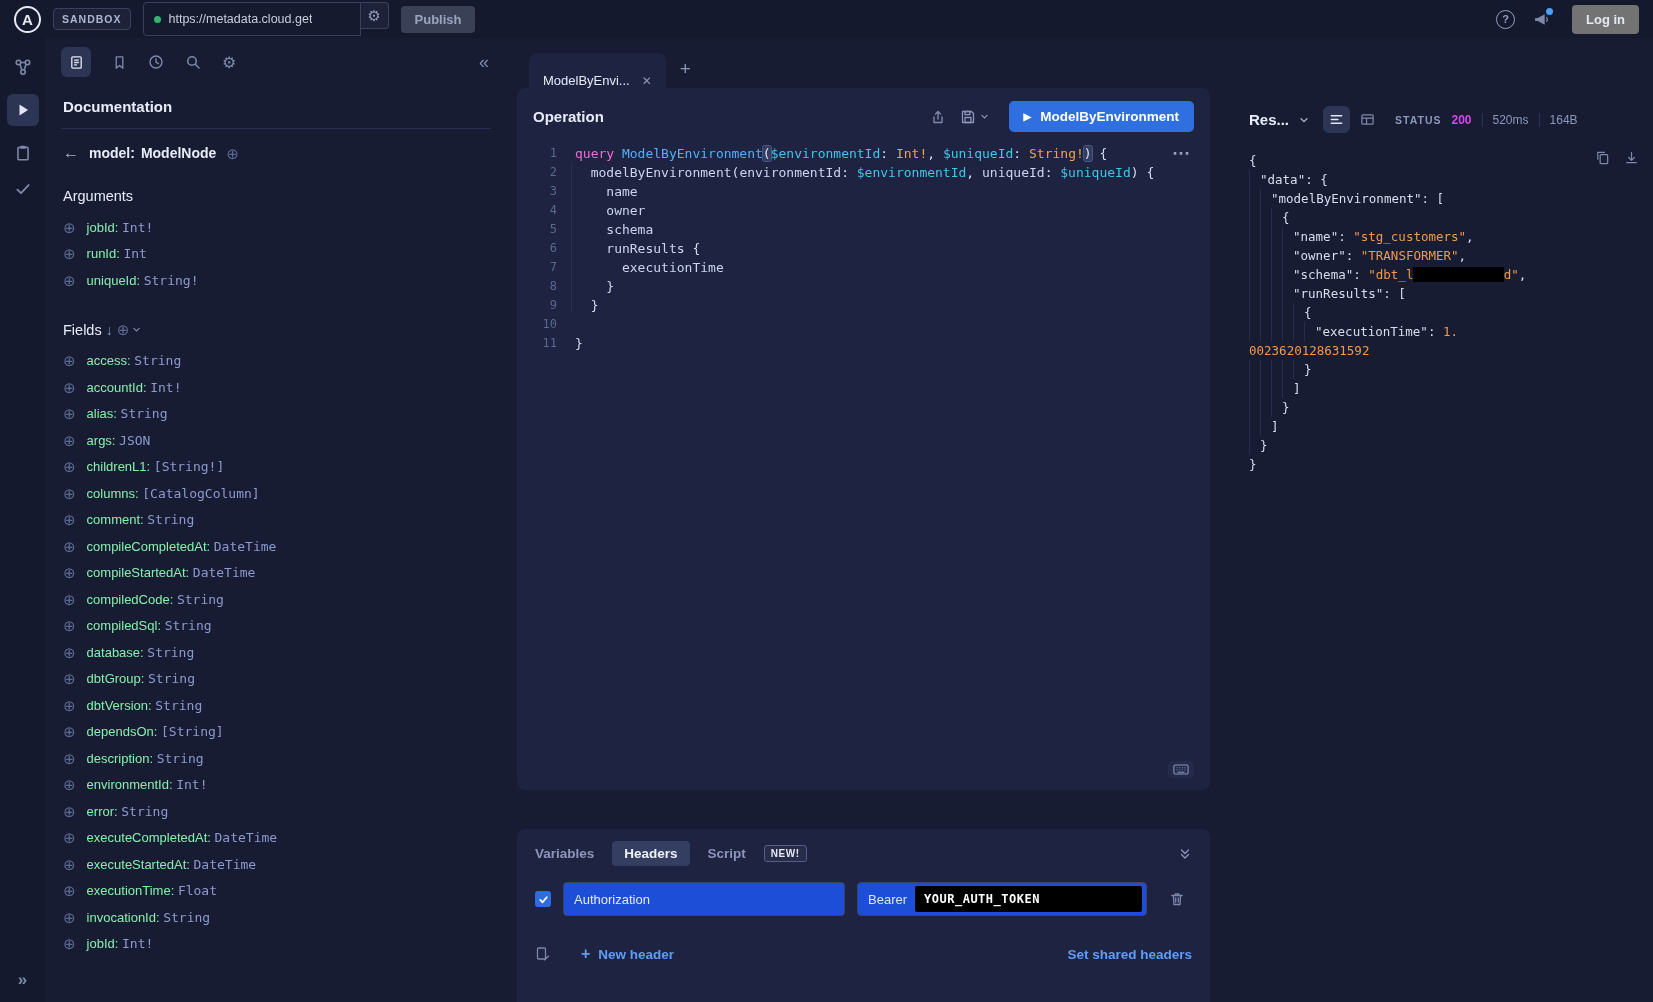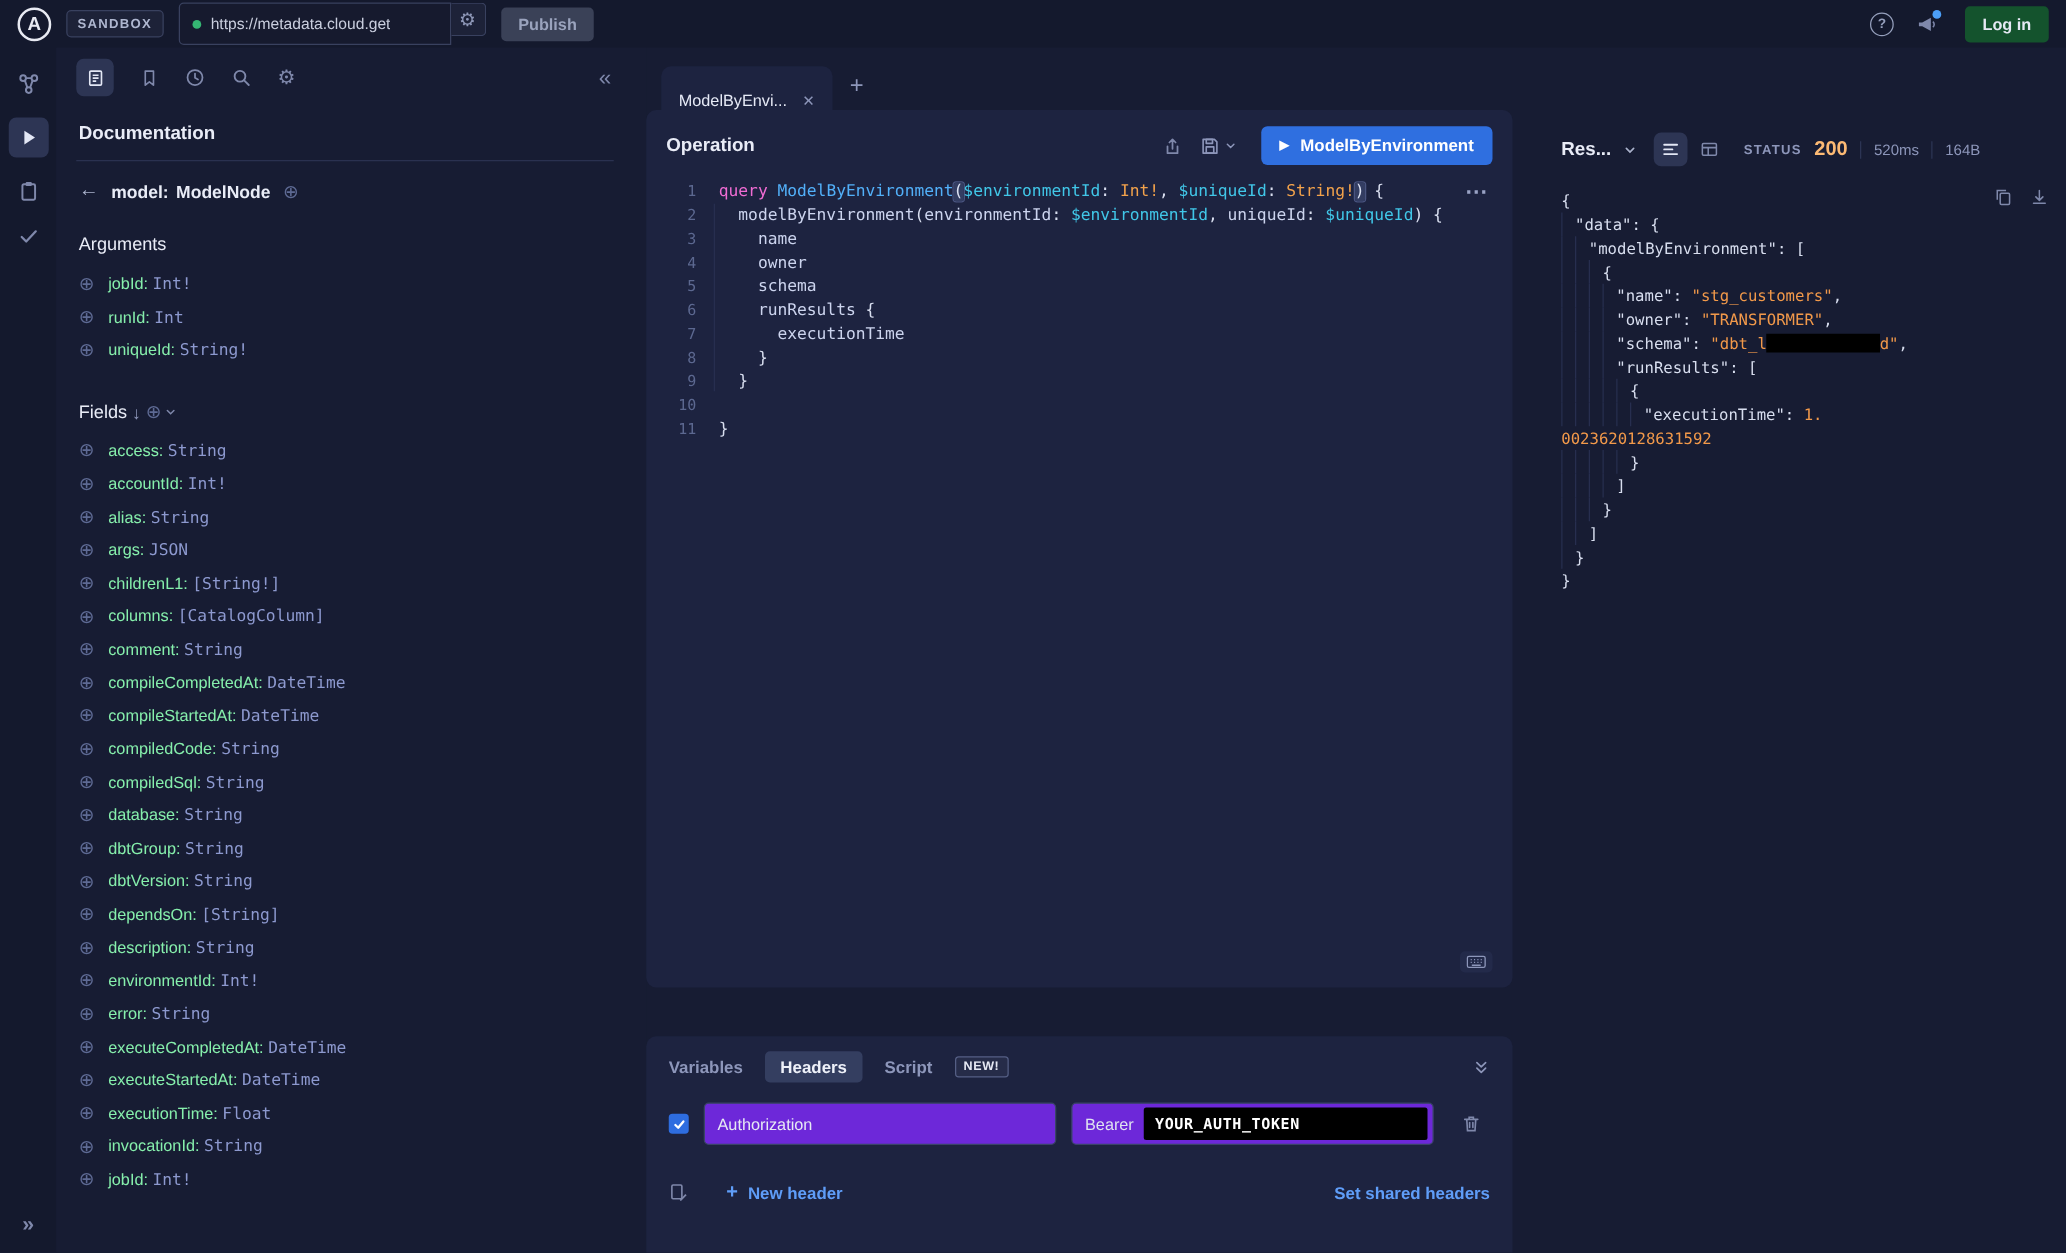--- a/index.html
+++ b/index.html
@@ -24,21 +24,21 @@
   .url-group { display:flex; align-items:stretch; }
   .url-box { display:flex; align-items:center; gap:8px; border:1px solid #39415f; background:#161a2e; border-radius:4px 0 0 4px; height:27px; padding:16px 10px; min-width:218px; }
   .green-dot { width:7px; height:7px; border-radius:50%; background:#35b573; flex:none; }
   .url-text { color:#c9cede; font-size:12.5px; white-space:nowrap; overflow:hidden; }
   .url-gear { border:1px solid #39415f; border-left:none; background:#1d2238; border-radius:0 4px 4px 0; width:28px; height:27px; display:flex; align-items:center; justify-content:center; color:#8f98b8; font-size:15px; cursor:pointer; }
   .publish-btn { background:#3a4157; color:#9aa3bd; border:none; border-radius:4px; padding:6px 14px; font-size:13px; font-weight:600; cursor:default; }
   .topbar-spacer { flex:1; }
   .help-circle { width:19px; height:19px; border-radius:50%; border:1.5px solid #96a0bd; color:#96a0bd; font-size:11px; font-weight:700; display:flex; align-items:center; justify-content:center; cursor:pointer; }
   .megaphone-wrap { position:relative; cursor:pointer; margin-left:6px; }
   .notif-dot { position:absolute; top:-3px; right:-3px; width:7px; height:7px; border-radius:50%; background:#4c9ff8; }
-  .login-btn { background:#14532d; color:#e6e9f4; border:none; border-radius:4px; padding:7px 14px; font-size:13px; font-weight:600; cursor:pointer; margin-left:10px; }
+  .login-btn { background:#737373; color:#e6e9f4; border:none; border-radius:4px; padding:7px 14px; font-size:13px; font-weight:600; cursor:pointer; margin-left:10px; }
 
   
   .rail { position:absolute; left:0; top:38px; bottom:0; width:45px; background:#14192d; display:flex; flex-direction:column; align-items:center; padding-top:20px; gap:18px; }
   .rail .iconbox { width:32px; height:32px; }
   .rail-bottom { position:absolute; bottom:12px; left:0; width:45px; display:flex; justify-content:center; color:#7f88ab; font-size:17px; font-weight:bold; cursor:pointer; }
 
   
   .docs { position:absolute; left:45px; top:38px; bottom:0; width:472px; background:#171c33; overflow:hidden; }
   .docs-toolbar { height:48px; display:flex; align-items:center; gap:21px; padding:0 28px 0 16px; }
   .docs-toolbar .collapse { margin-left:auto; color:#7f88ab; font-size:18px; cursor:pointer; }
@@ -83,38 +83,38 @@
 
   
   .reqcard { top:791px; height:206px; padding:12px 18px; }
   .req-tabs { display:flex; align-items:center; gap:18px; }
   .req-tab { color:#8d96ba; font-size:13.5px; font-weight:600; cursor:pointer; padding:5px 0; }
   .req-tab.active { background:#343e60; color:#eef1f9; border-radius:4px; padding:5px 12px; }
   .new-badge { border:1px solid #555f85; background:#262c49; color:#e6e9f4; font-size:10px; font-weight:700; letter-spacing:.5px; padding:2px 6px; border-radius:3px; }
   .req-collapse { margin-left:auto; color:#8d96ba; cursor:pointer; }
   .hdr-row { display:flex; align-items:center; gap:12px; margin-top:16px; }
   .checkbox { width:16px; height:16px; background:#2e6de0; border-radius:3px; display:flex; align-items:center; justify-content:center; cursor:pointer; flex:none; }
-  .txt-input { height:34px; background:#6d28d9; border:1px solid #3a4468; border-radius:4px; color:#e6e9f4; font-size:13px; padding:4px 10px; display:flex; align-items:center; }
+  .txt-input { height:34px; background:#1d4ed8; border:1px solid #3a4468; border-radius:4px; color:#e6e9f4; font-size:13px; padding:4px 10px; display:flex; align-items:center; }
   .hdr-name { width:282px; }
   .hdr-value { width:290px; gap:8px; padding-right:4px; }
   .bearer-label { color:#dfe3f0; flex:none; }
   .token-chip { background:#000; color:#fff; font-family:"DejaVu Sans Mono", monospace; font-size:12px; font-weight:700; letter-spacing:.5px; flex:1; height:26px; display:flex; align-items:center; padding:0 9px; border-radius:2px; }
   .trash { margin-left:10px; }
   .req-foot { display:flex; align-items:center; margin-top:30px; gap:14px; }
   .new-header-btn { display:flex; align-items:center; gap:8px; color:#5f9df8; font-size:13.5px; font-weight:600; cursor:pointer; margin-left:16px; }
   .plus-sign { font-size:16px; line-height:1; }
   .shared-link { margin-left:auto; color:#5f9df8; font-size:13.5px; font-weight:600; cursor:pointer;text-align:center; }
 
   
   .resp { position:absolute; left:1237px; top:38px; right:0; bottom:0; padding:68px 10px 0 12px; }
   .resp-head { display:flex; align-items:center; gap:10px; }
   .resp-title { font-size:15px; font-weight:700; color:#e9ecf7; }
   .resp-head .iconbox { width:27px; height:27px; margin-left:4px; }
   .status-label { color:#8d96ba; font-size:10.5px; font-weight:700; letter-spacing:1px; margin-left:10px; }
-  .status-code { color:#fdba74; font-size:16px; font-weight:600; }
+  .status-code { color:#d946ef; font-size:12px; font-weight:600; }
   .vdiv { width:1px; height:14px; background:#2c3454; display:inline-block; }
   .resp-meta { color:#8d96ba; font-size:12px; }
   .resp-tools { position:absolute; top:112px; right:14px; display:flex; gap:14px; }
   .rjson { margin-top:18px; font-family:"DejaVu Sans Mono", monospace; font-size:12.5px; color:#d8deef; }
   .rline { display:flex; line-height:19px; height:19px; }
   .g { flex:none; width:11px; border-left:1px solid #272e4f; }
 
   
   .tok-kw  { color:#f06cd4; }
   .tok-op  { color:#52b0f9; }

